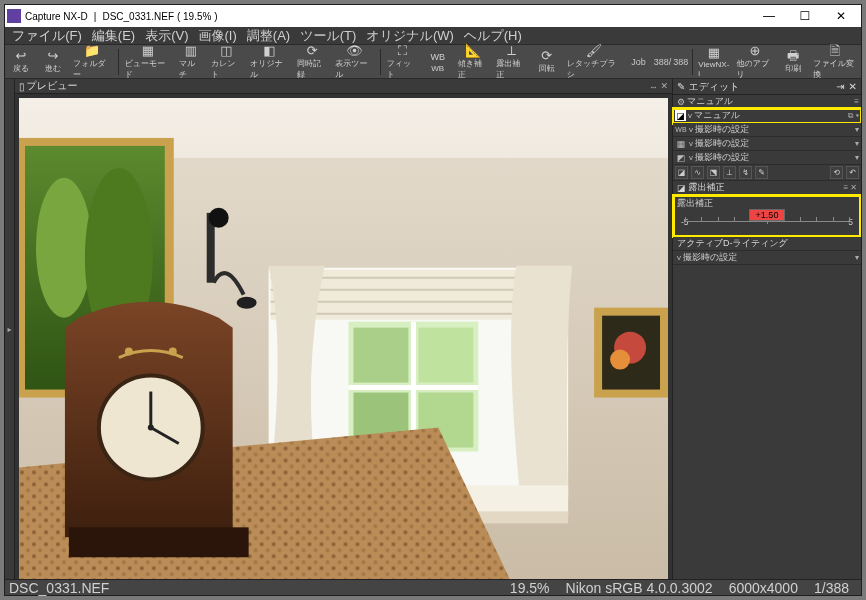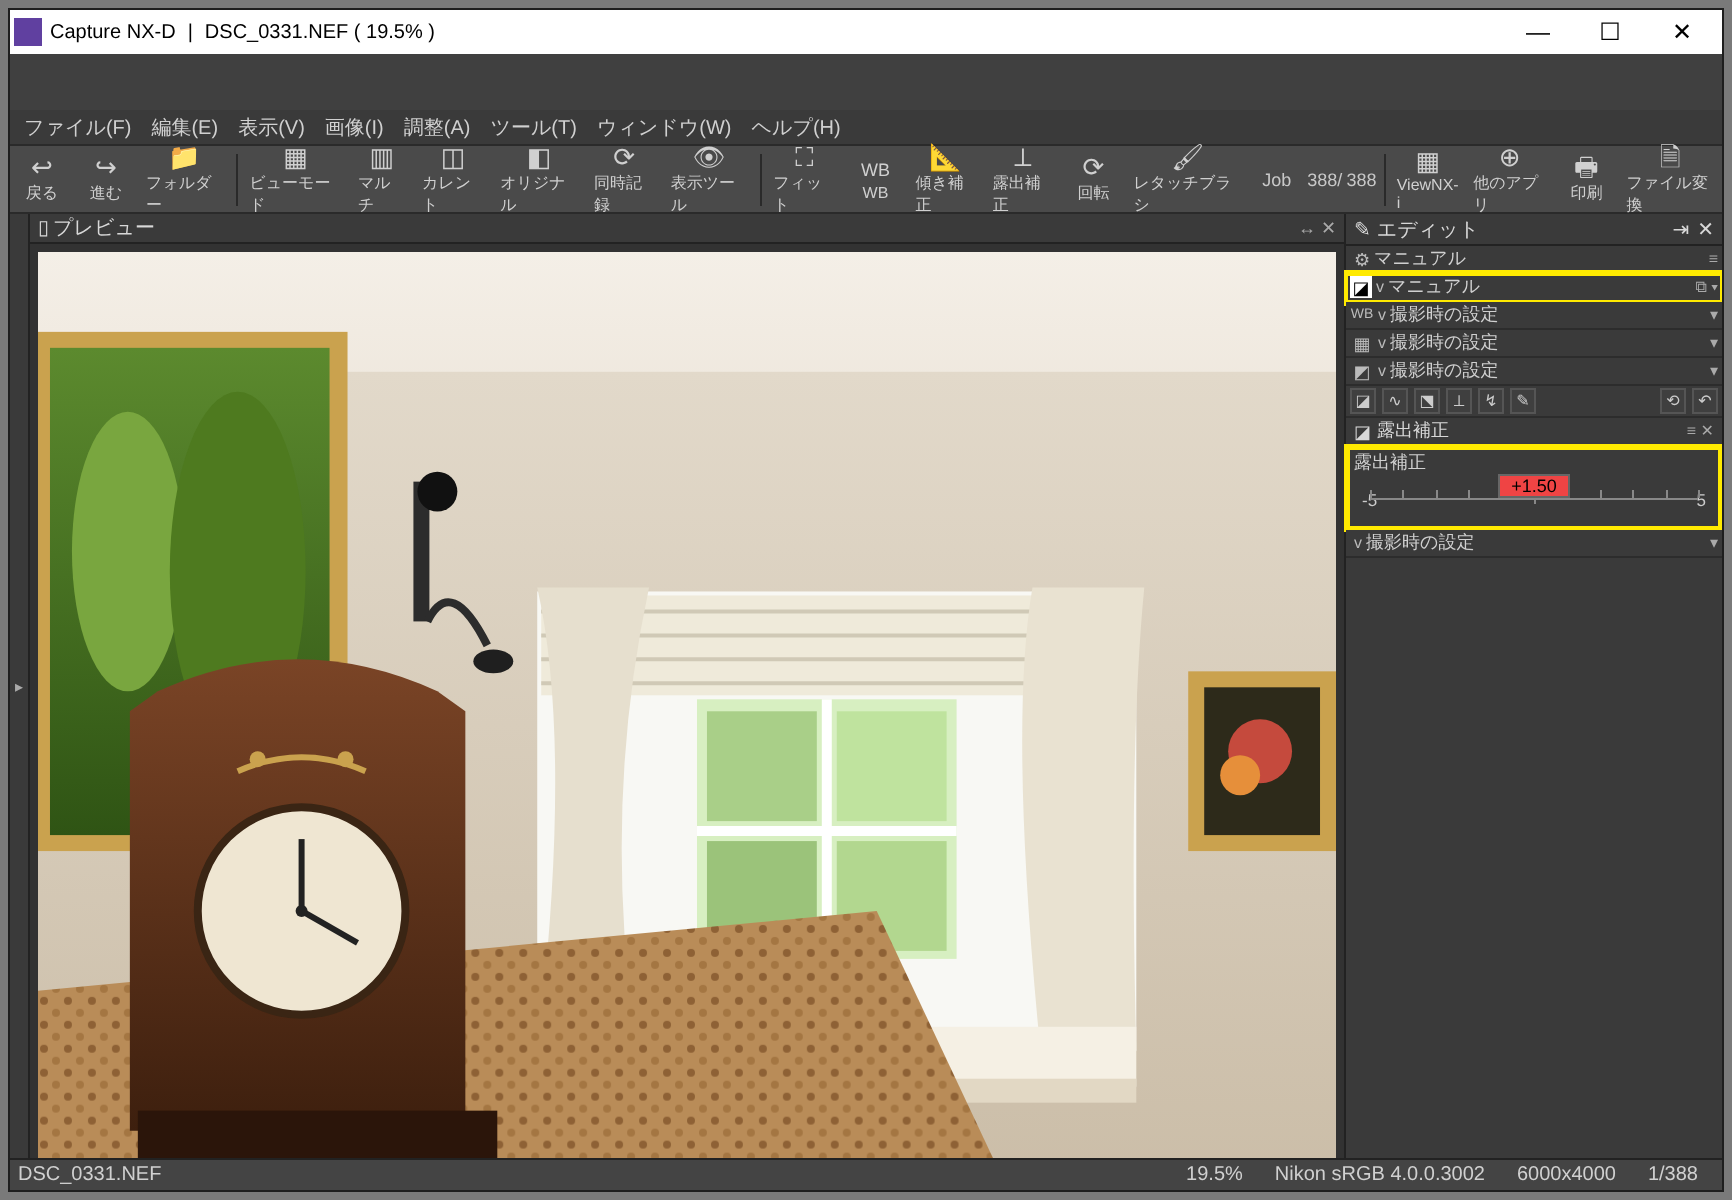--- a/index.html
+++ b/index.html
@@ -2,21 +2,21 @@
 <html><head>
 <meta charset="utf-8">
 <style>
   * { box-sizing: border-box; margin: 0; padding: 0; font-family: "Meiryo", "MS PGothic", sans-serif; user-select: none; }
   body { width: 866px; height: 600px; background: #7a7a7a; overflow: hidden; position: relative; }
   .app-frame { position: absolute; top: 4px; left: 4px; right: 4px; bottom: 4px; background: #404040; border: 1px solid #1e1e1e; display: flex; flex-direction: column; }
   .titlebar { height: 22px; background: #fff; display: flex; align-items: center; padding: 0 2px; font-size: 10px; color: #000; justify-content: center; }
   .titlebar .ico { width: 14px; height: 14px; background: #6040a0; margin-right: 4px; }
   .titlebar .spacer { flex: 1; }
   .win-btn { width: 36px; height: 20px; display: flex; align-items: center; justify-content: center; font-size: 12px; color: #000; }
-  .menubar { height: 18px; background: #3a3a3a; display: flex; align-items: center; padding: 0 2px; font-size: 10px; color: #d0d0d0; border-bottom: 1px solid #2a2a2a; margin-top: 28px; }
+  .menubar { height: 18px; background: #3a3a3a; display: flex; align-items: center; padding: 0 2px; font-size: 13px; color: #d0d0d0; border-bottom: 1px solid #2a2a2a; }
   .menubar span { padding: 1px 5px; }
   .toolbar { height: 34px; background: #4a4a4a; display: flex; align-items: center; border-bottom: 1px solid #2a2a2a; }
   .tool { display: flex; flex-direction: column; align-items: center; justify-content: center; padding: 1px 4px; color: #d0d0d0; font-size: 8px; min-width: 32px; height: 34px; }
   .tool .glyph { font-size: 13px; line-height: 14px; }
   .sep { width: 1px; height: 26px; background: #2a2a2a; margin: 0 2px; }
   .tool-right { margin-left: auto; display: flex; align-items: center; }
   .cache-lbl { font-size: 9px; color: #c8c8c8; padding: 0 6px; }
   .main-row { flex: 1; display: flex; background: #333; overflow: hidden; }
   .left-gutter { width: 10px; background: #3a3a3a; border-right: 1px solid #222; display:flex; align-items:center; justify-content:center; color:#aaa; font-size:8px;}
   .preview-col { flex: 1; display: flex; flex-direction: column; }
@@ -39,21 +39,21 @@
   .section-hdr { height: 14px; background: #3a3a3a; display: flex; align-items: center; font-size: 9px; color: #d8d8d8; padding: 0 4px; border-bottom: 1px solid #2c2c2c; }
   .exposure-panel { background: #3a3a3a; padding: 2px 4px 6px 4px; }
   .exposure-panel.hl { outline: 3px solid #ffea00; outline-offset: -2px; }
   .exp-label { font-size: 9px; color: #d0d0d0; margin-bottom: 1px;}
   .slider-row { position: relative; height: 20px; }
   .slider-track { position: absolute; top: 10px; left: 8px; right: 8px; height: 1px; background: #888; }
   .slider-ticks { position: absolute; top: 6px; left: 8px; right: 8px; height: 8px; }
   .slider-ticks span { position:absolute; top:0; width:1px; height:4px; background:#888;}
   .slider-val { position: absolute; top: -2px; left: 50%; transform: translateX(-50%); width: 36px; height: 12px; background: #ef4444; color: #000; font-size: 9px; text-align: center; border: 1px solid #666;}
   .slider-end { position: absolute; top: 6px; font-size: 8.5px; color: #ccc; }
-  .statusbar { height: 16px; background: #444; display: flex; align-items: center; font-size: 10px; color: #d0d0d0; padding: 0 4px; border-top: 1px solid #222; }
+  .statusbar { height: 16px; background: #444; display: flex; align-items: center; font-size: 14px; color: #d0d0d0; padding: 0 4px; border-top: 1px solid #222; }
   .statusbar .gap { flex: 1; }
 </style>
 </head>
 <body>
 
 <div class="app-frame">
 
   <div class="titlebar">
     <div class="ico"></div>
     <span>Capture NX-D</span>
@@ -65,21 +65,21 @@
     <div class="win-btn">✕</div>
   </div>
 
   <div class="menubar">
     <span>ファイル(F)</span>
     <span>編集(E)</span>
     <span>表示(V)</span>
     <span>画像(I)</span>
     <span>調整(A)</span>
     <span>ツール(T)</span>
-    <span>ウィンドウ(W)</span>
+    <span>オリジナル(W)</span>
     <span>ヘルプ(H)</span>
   </div>
 
   <div class="toolbar">
     <div class="tool">
         <span class="glyph">↩</span>
         <span>戻る</span>
       </div>
     <div class="tool">
         <span class="glyph">↪</span>
@@ -342,20 +342,23 @@
             <span style="left:60%"></span>
               <span style="left:70%"></span>
               <span style="left:80%"></span>
               <span style="left:90%"></span>
               <span style="left:100%"></span>
           </div>
           <div class="slider-val">+1.50</div>
         </div>
       </div>
 
+      <div class="section-hdr">
+        <span>アクティブD-ライティング</span>
+      </div>
       <div class="row">
         <span class="chev">v</span>
         <span class="label">撮影時の設定</span>
         <span class="menu-end">▾</span>
       </div>
 
       <div style="flex:1"></div>
     </div>
   </div>
 

